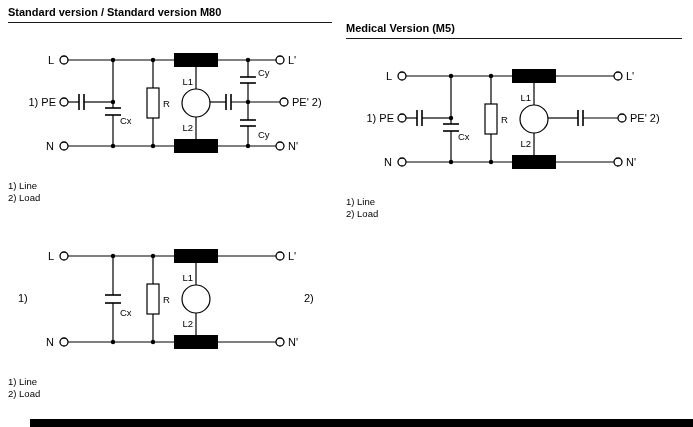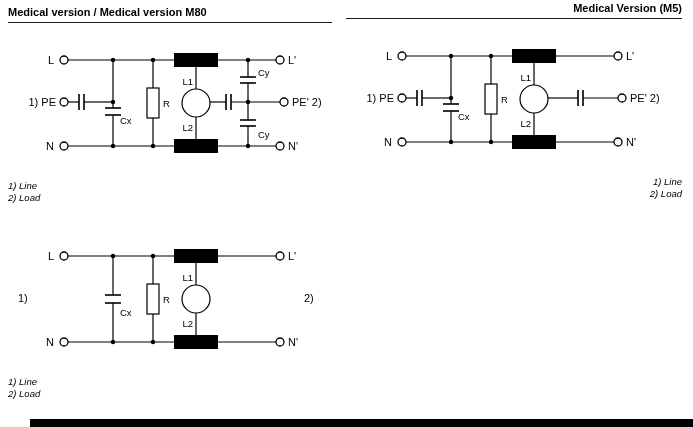--- a/index.html
+++ b/index.html
@@ -13,38 +13,38 @@
   }
   .diagram { position:absolute; }
   .diagram-title {
     font-size:11px;
     font-weight:bold;
     padding-bottom:4px;
     border-bottom:1px solid #1a1a1a;
     white-space:nowrap;
   }
   .circuit { display:block; margin-top:5px; }
-  .notes { font-size:9.5px; line-height:12px; margin-top:2px;font-style:italic; }
+  .notes { font-size:9.5px; line-height:12px; margin-top:2px; }
   svg text { font-family:"Liberation Sans", sans-serif; fill:#000; }
   .tlabel { font-size:11px; }
   .clabel { font-size:9.5px; }
   .wire  { stroke:#000; stroke-width:1.2; fill:none; }
   .plate { stroke:#000; stroke-width:1.6; fill:none; }
   .terminal { fill:#fff; stroke:#000; stroke-width:1.3; }
   .dot  { fill:#000; stroke:none; }
   .bar  { fill:#000; stroke:none; }
   .box  { fill:#fff; stroke:#000; stroke-width:1.2; }
   .core { fill:#fff; stroke:#000; stroke-width:1.2; }
   .footer-bar { position:absolute; left:30px; right:0; bottom:0; height:8px; background:#000; }
 </style>
 </head>
 <body>
 
 <div class="diagram" style="left:8px; top:6px; width:324px;">
-  <div class="diagram-title">Medical version / Medical version M80</div>
+  <div class="diagram-title">Standard version / Standard version M80</div>
   <svg class="circuit" width="324" height="150" viewBox="0 0 324 150">
     <g>
       <text class="tlabel" x="46" y="36" text-anchor="end">L</text>
       <circle class="terminal" cx="56" cy="32" r="4"></circle>
       <line class="wire" x1="60" y1="32" x2="166" y2="32"></line>
       <rect class="bar" x="166" y="25" width="44" height="14"></rect>
       <line class="wire" x1="210" y1="32" x2="268" y2="32"></line>
       <circle class="terminal" cx="272" cy="32" r="4"></circle>
       <text class="tlabel" x="280" y="36">L'</text>
       <circle class="dot" cx="105" cy="32" r="2.2"></circle>
@@ -117,21 +117,21 @@
       <line class="wire" x1="240" y1="98" x2="240" y2="118"></line>
       <text class="clabel" x="250" y="110">Cy</text>
     </g>
   </svg>
   <div class="notes">
     <div>1) Line</div>
     <div>2) Load</div>
   </div>
 </div>
 
-<div class="diagram" style="left:346px; top:2px; width:336px;text-align:right;">
+<div class="diagram" style="left:346px; top:22px; width:336px;">
   <div class="diagram-title">Medical Version (M5)</div>
   <svg class="circuit" width="324" height="150" viewBox="0 0 324 150">
     <g>
       <text class="tlabel" x="46" y="36" text-anchor="end">L</text>
       <circle class="terminal" cx="56" cy="32" r="4"></circle>
       <line class="wire" x1="60" y1="32" x2="166" y2="32"></line>
       <rect class="bar" x="166" y="25" width="44" height="14"></rect>
       <line class="wire" x1="210" y1="32" x2="268" y2="32"></line>
       <circle class="terminal" cx="272" cy="32" r="4"></circle>
       <text class="tlabel" x="280" y="36">L'</text>

